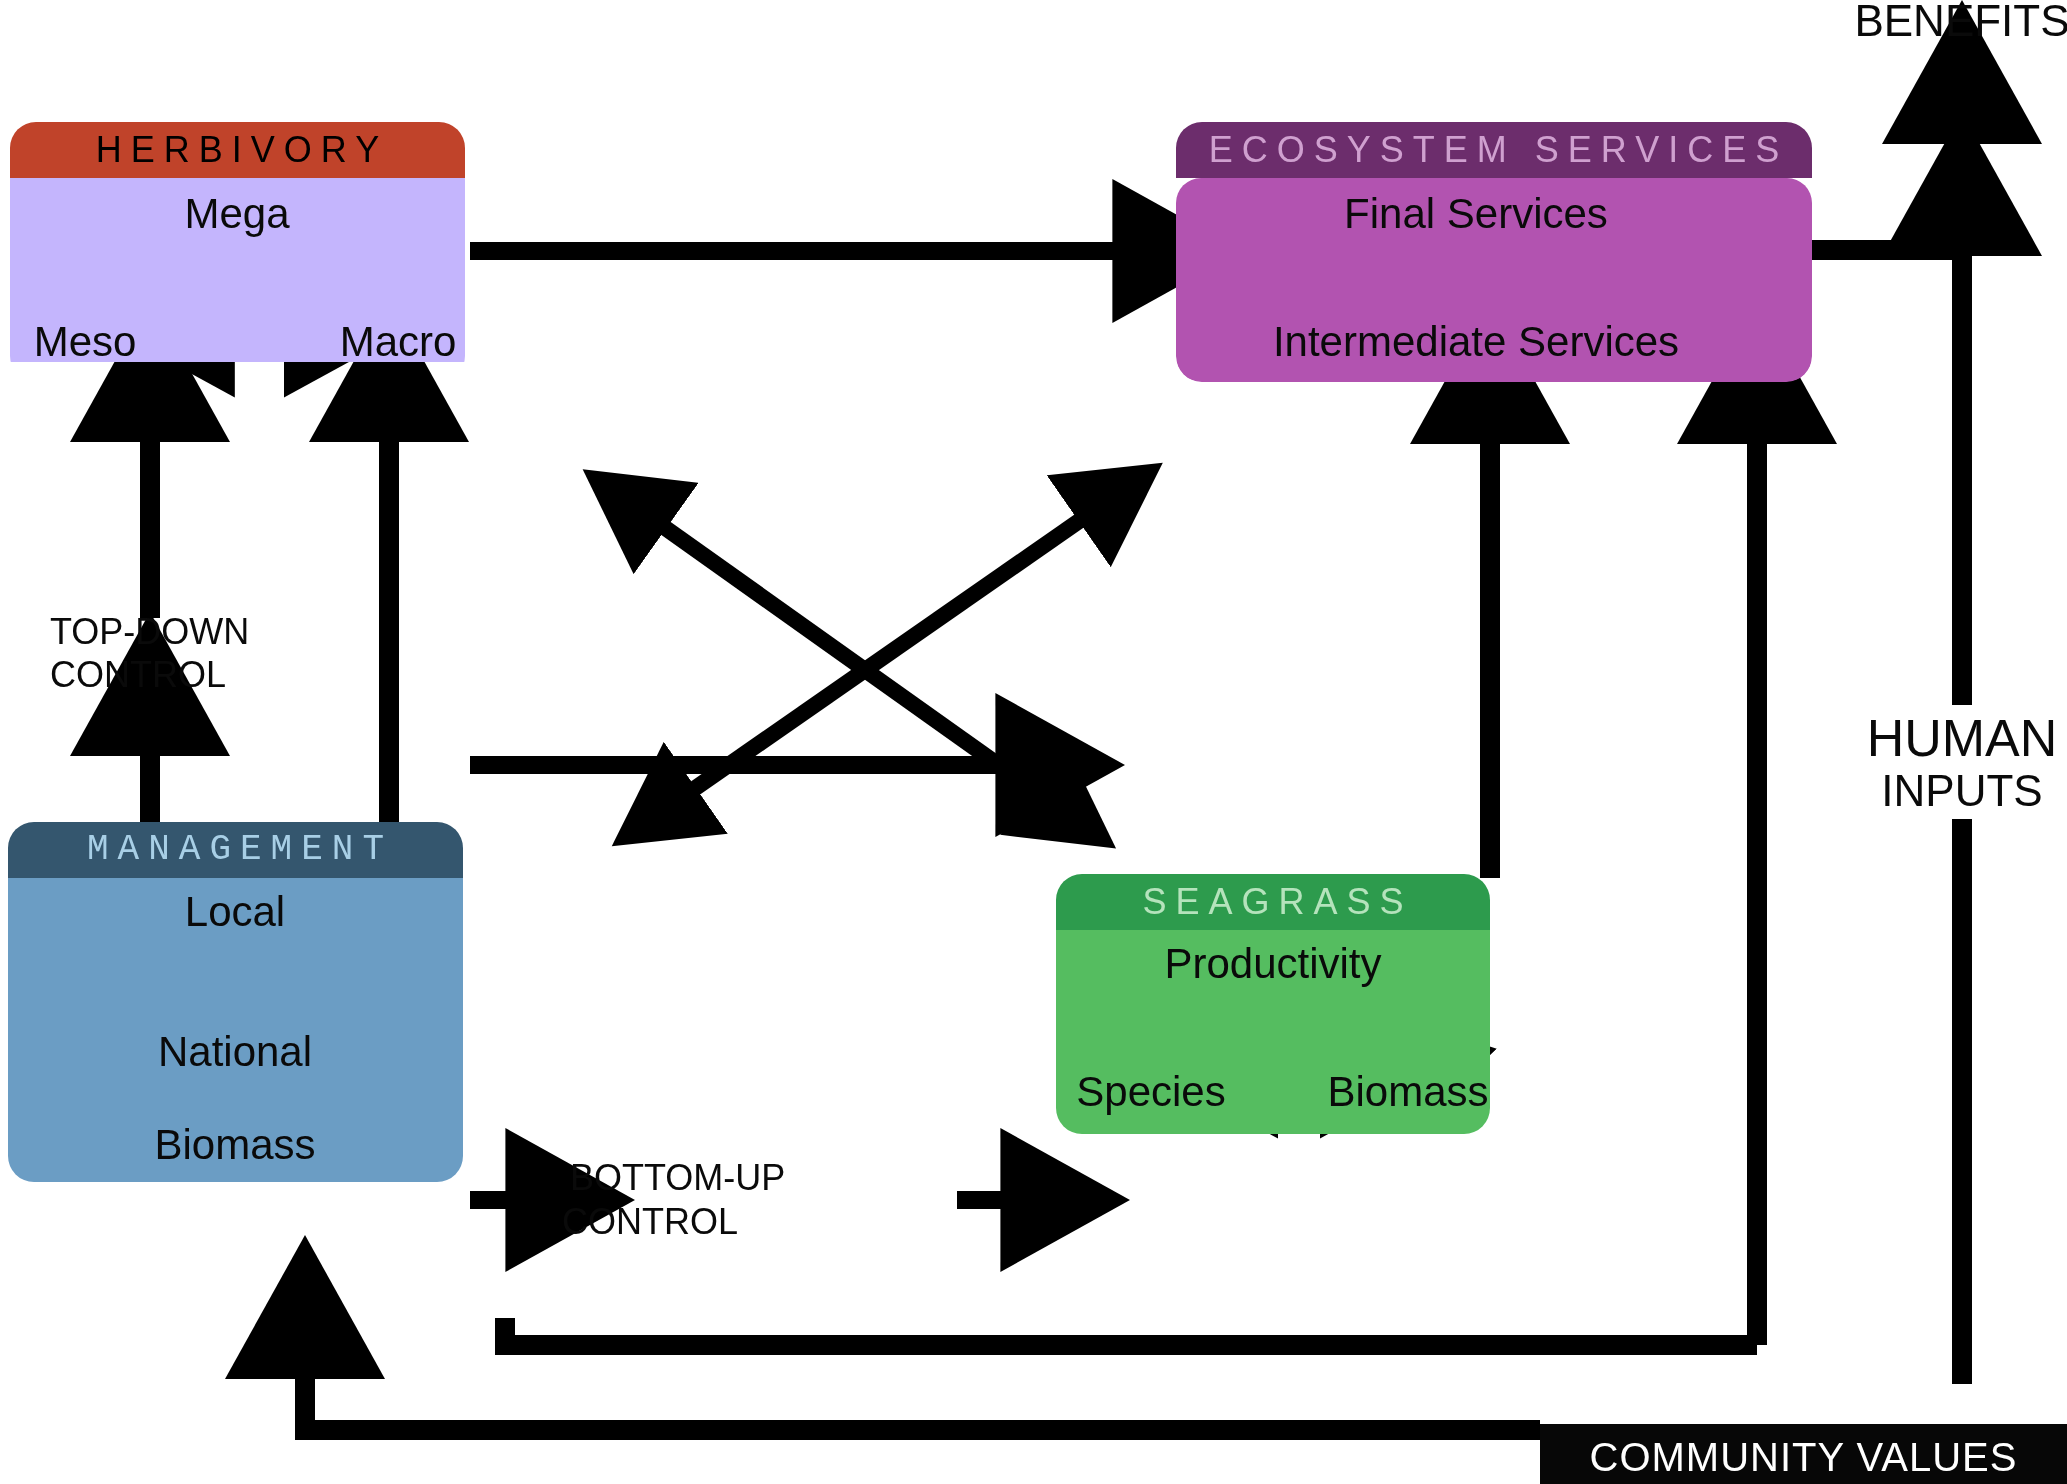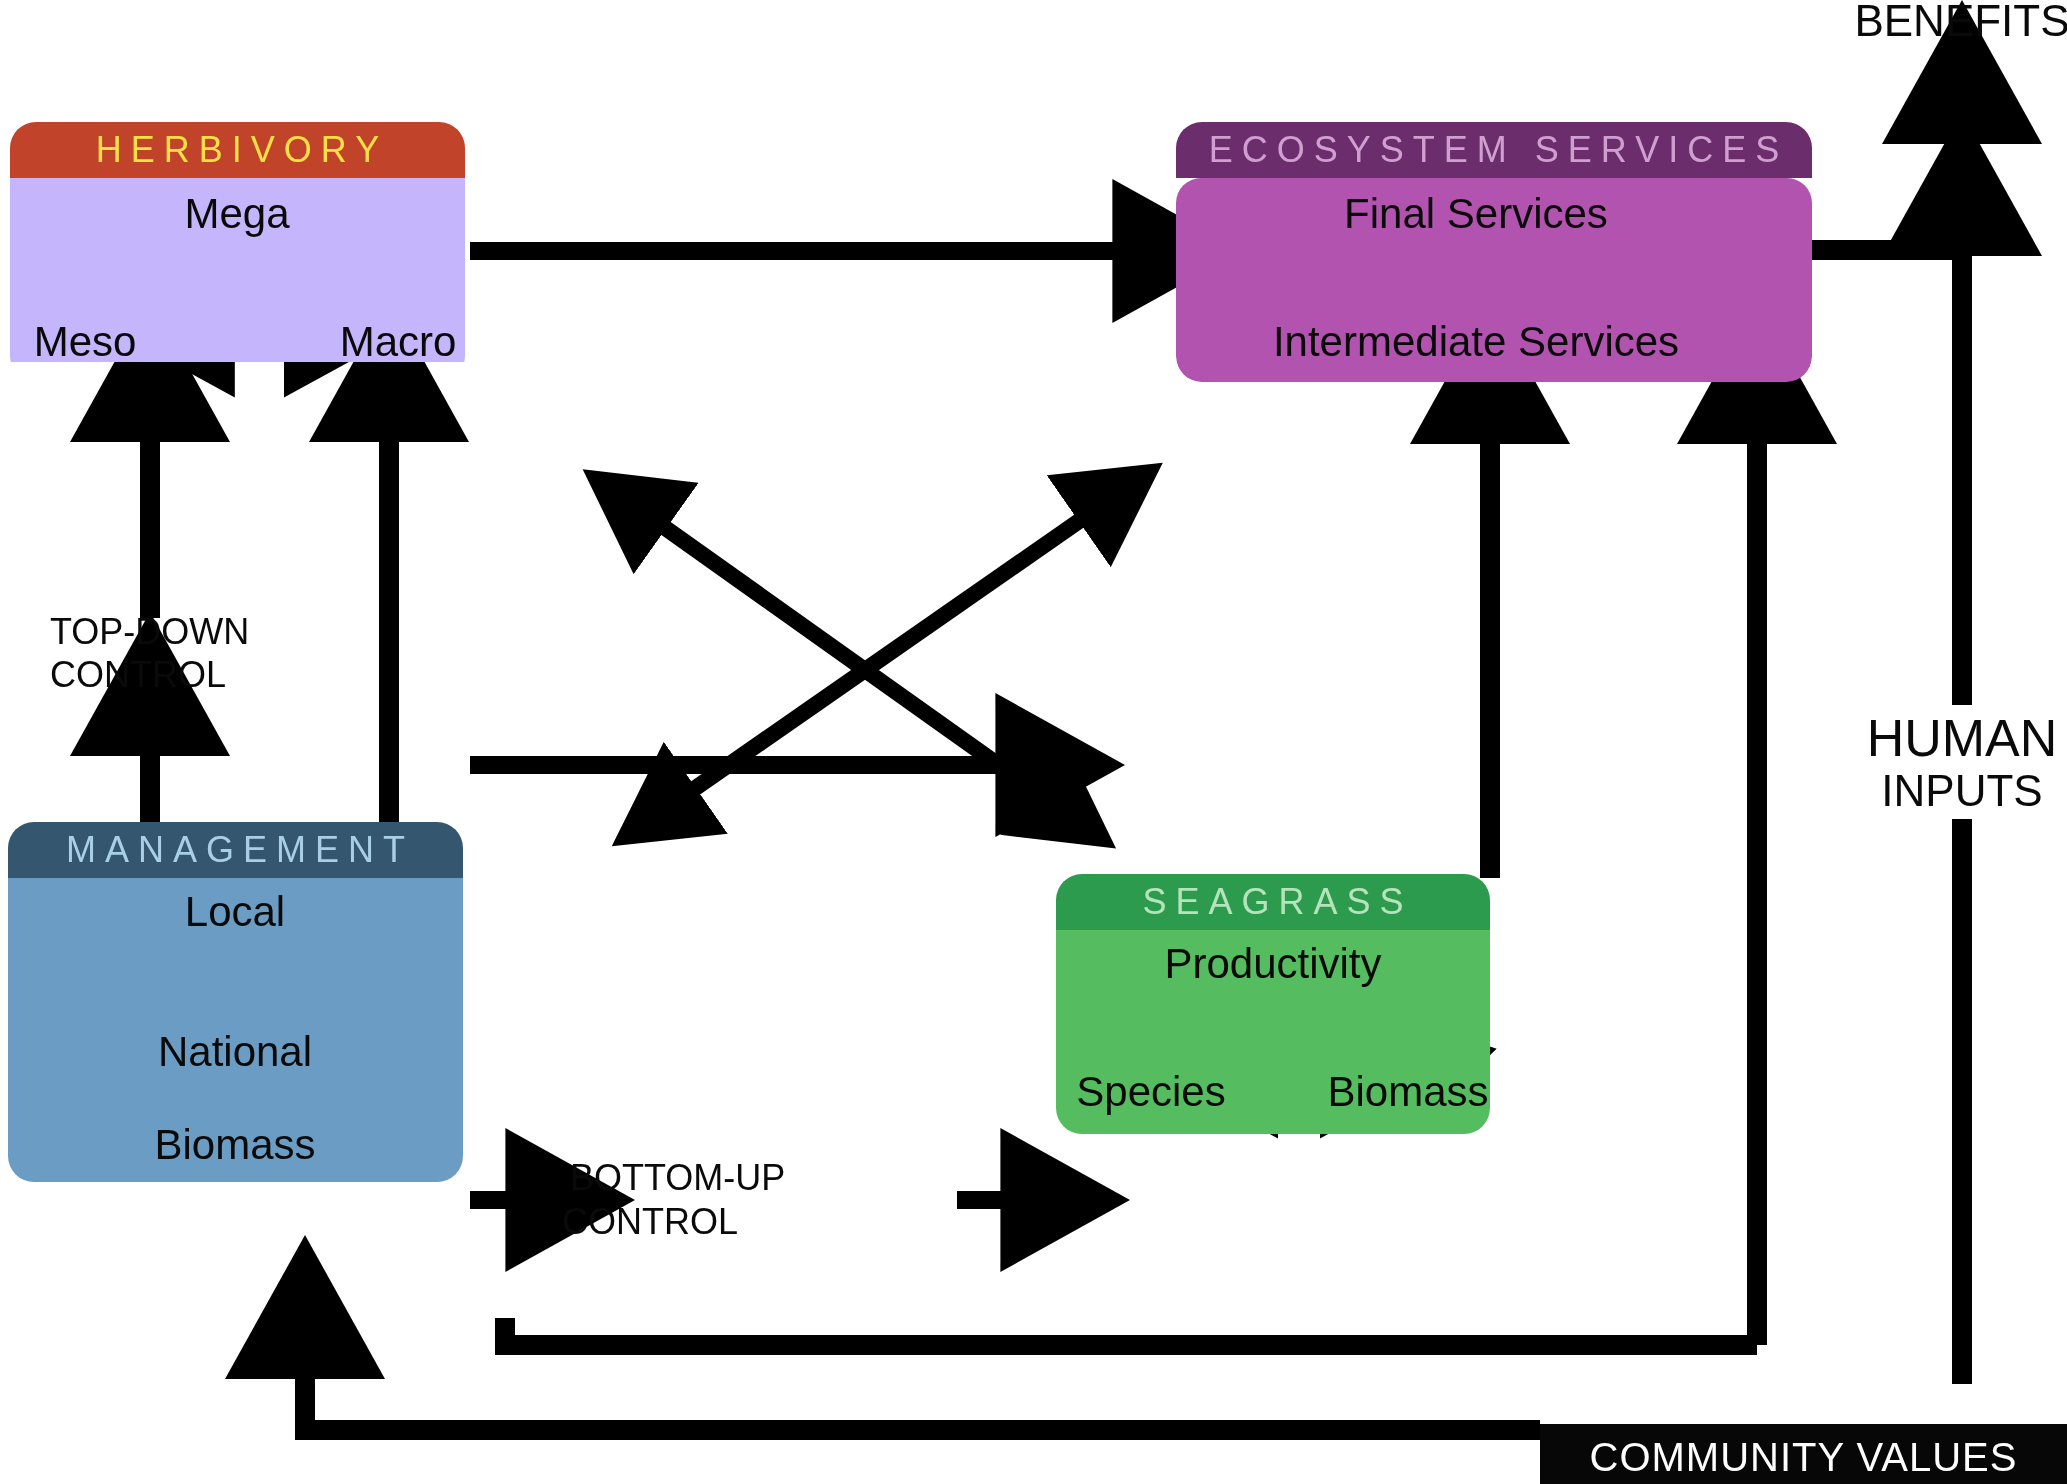--- a/index.html
+++ b/index.html
@@ -11,31 +11,31 @@
   .panel{position:absolute;border-radius:26px;overflow:hidden;}
   .panel .hdr{
     height:56px;line-height:56px;text-align:center;
     font-size:36px;letter-spacing:9px;font-weight:400;
     text-indent:9px;
   }
   .panel .body{position:relative;width:100%;}
 
   
   #p-herb{left:10px;top:122px;width:455px;height:260px;}
-  #p-herb .hdr{background:#c0432a;color:#fde047;}
+  #p-herb .hdr{background:#c0432a;color:#000000;}
   #p-herb .body{background:#c4b5fd;height:184px;padding-left:48px;}
 
   
   #p-eco{left:1176px;top:122px;width:636px;height:260px;}
   #p-eco .hdr{background:#6c2d6c;color:#cfa0cf;}
   #p-eco .body{background:#b253b0;height:204px;border-radius:25px;}
 
   
   #p-mgmt{left:8px;top:822px;width:455px;height:360px;}
-  #p-mgmt .hdr{background:#34566e;color:#a8cfe6;}
+  #p-mgmt .hdr{background:#34566e;color:#a8cfe6;font-family:Liberation Mono, monospace;}
   #p-mgmt .body{background:#6b9dc4;height:304px;}
 
   
   #p-sea{left:1056px;top:874px;width:434px;height:260px;}
   #p-sea .hdr{background:#2d9b4d;color:#b5e3bc;}
   #p-sea .body{background:#55bd60;height:204px;}
 
   
   #p-comm{position:absolute;left:1540px;top:1384px;width:527px;height:66px;
           background:#070707;color:#ffffff;margin-top:40px;}

